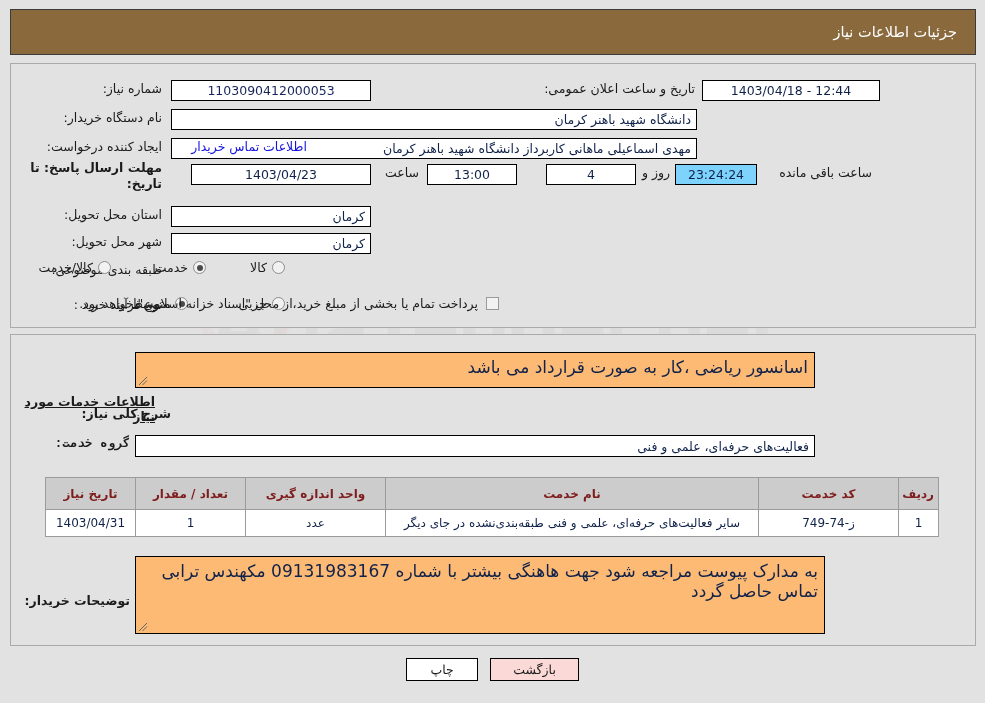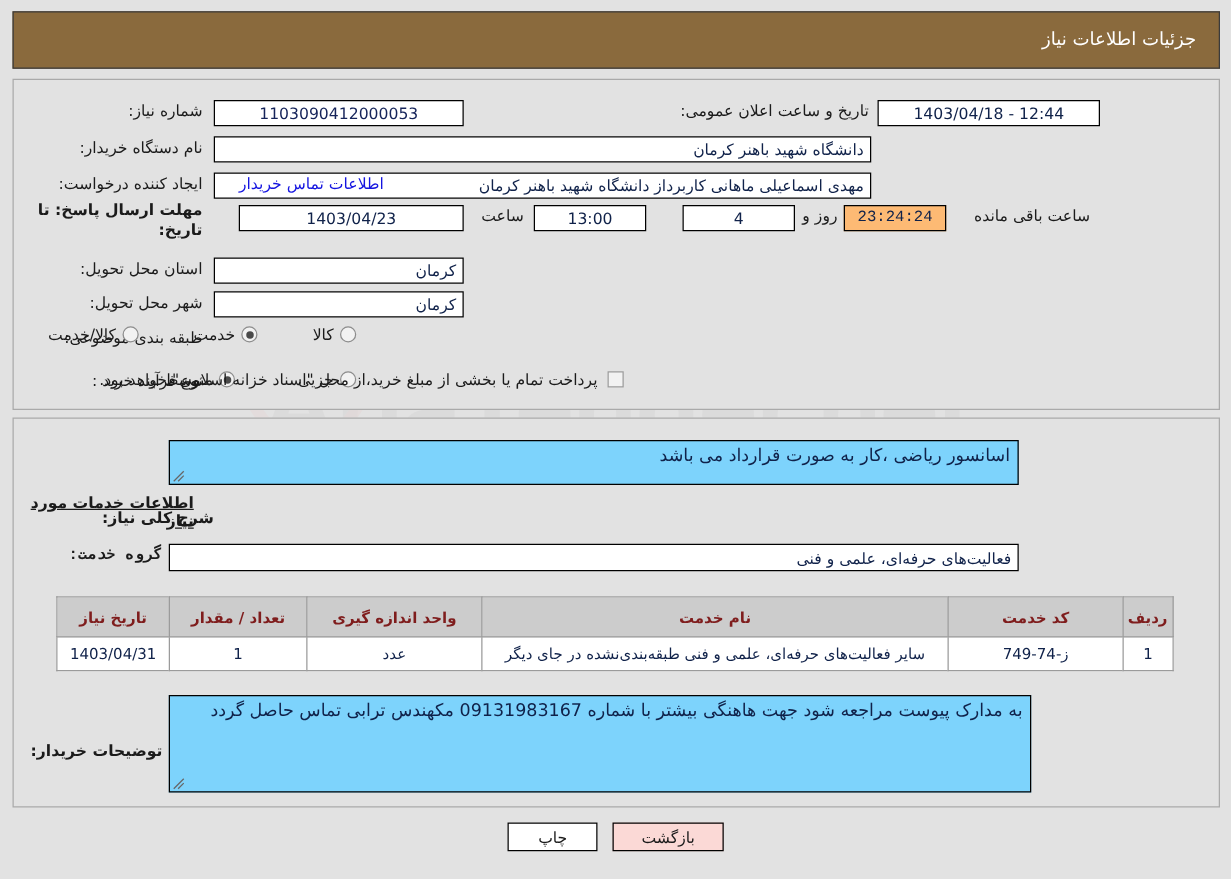--- a/index.html
+++ b/index.html
@@ -82,21 +82,21 @@
     font-size: 12.5px;
     color: #10224a;
     padding: 0 5px;
     display: flex;
     align-items: center;
     overflow: hidden;
   }
   .fld.num    { justify-content: center; color:#16245a; direction: ltr; }
   .fld.center { justify-content: center; }
   .fld.rtl-start { justify-content: flex-start; }
-  .fld.yellow { background: #fdba74; font-family: Liberation Mono, monospace; }
+  .fld.yellow { background: #7dd3fc; }
 
   .link {
     color: #1414e0;
     font-size: 12.5px;
     cursor: pointer;
   }
 
   
   .radio-group { display: flex; align-items: center; gap: 6px; }
   .radio {
@@ -123,24 +123,24 @@
   .checkbox {
     width: 13px; height: 13px;
     border: 1px solid #9a9a9a;
     background: #f2f2f2;
     box-sizing: border-box;
     flex: none;
   }
 
   
   .ta {
-    background: #7dd3fc;
+    background: #fdba74;
     border: 1px solid #000000;
     box-sizing: border-box;
-    font-size: 14px;
+    font-size: 17px;
     color: #10224a;
     padding: 4px 6px;
     position: relative;
     overflow: hidden;
   }
   .resize-grip {
     position: absolute;
     left: 2px; bottom: 1px;
     width: 10px; height: 10px;
     color: #555;

